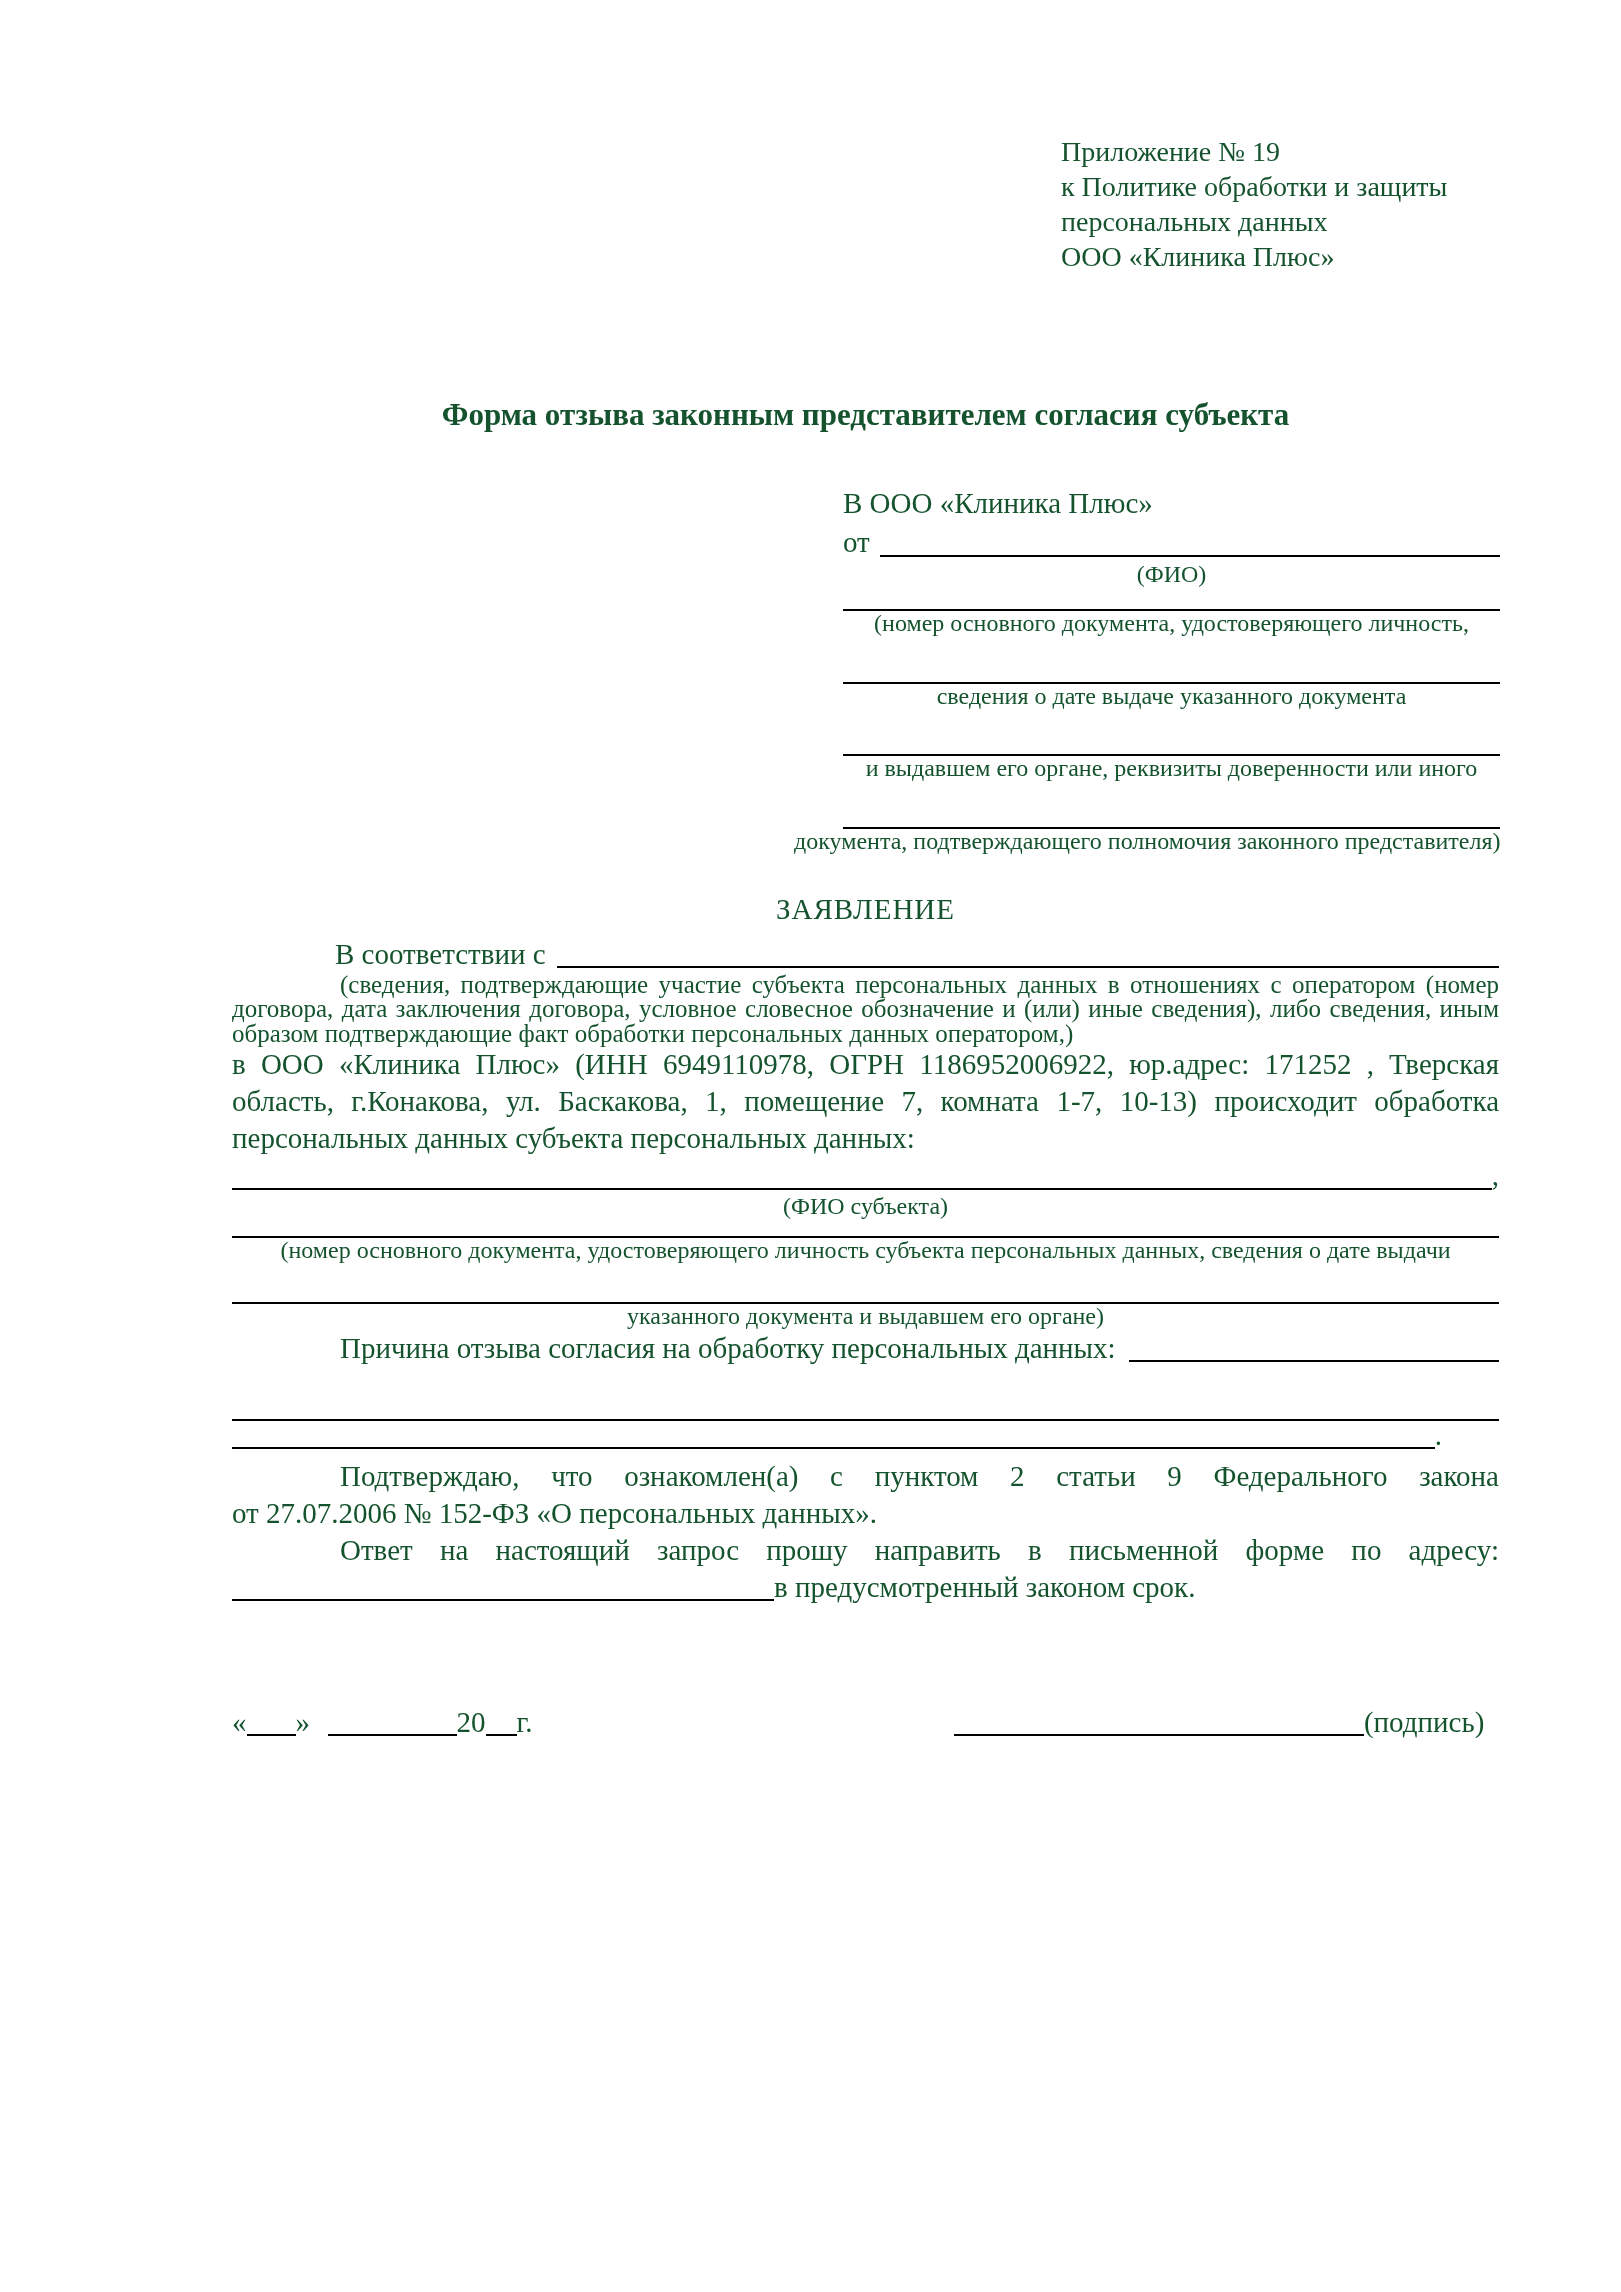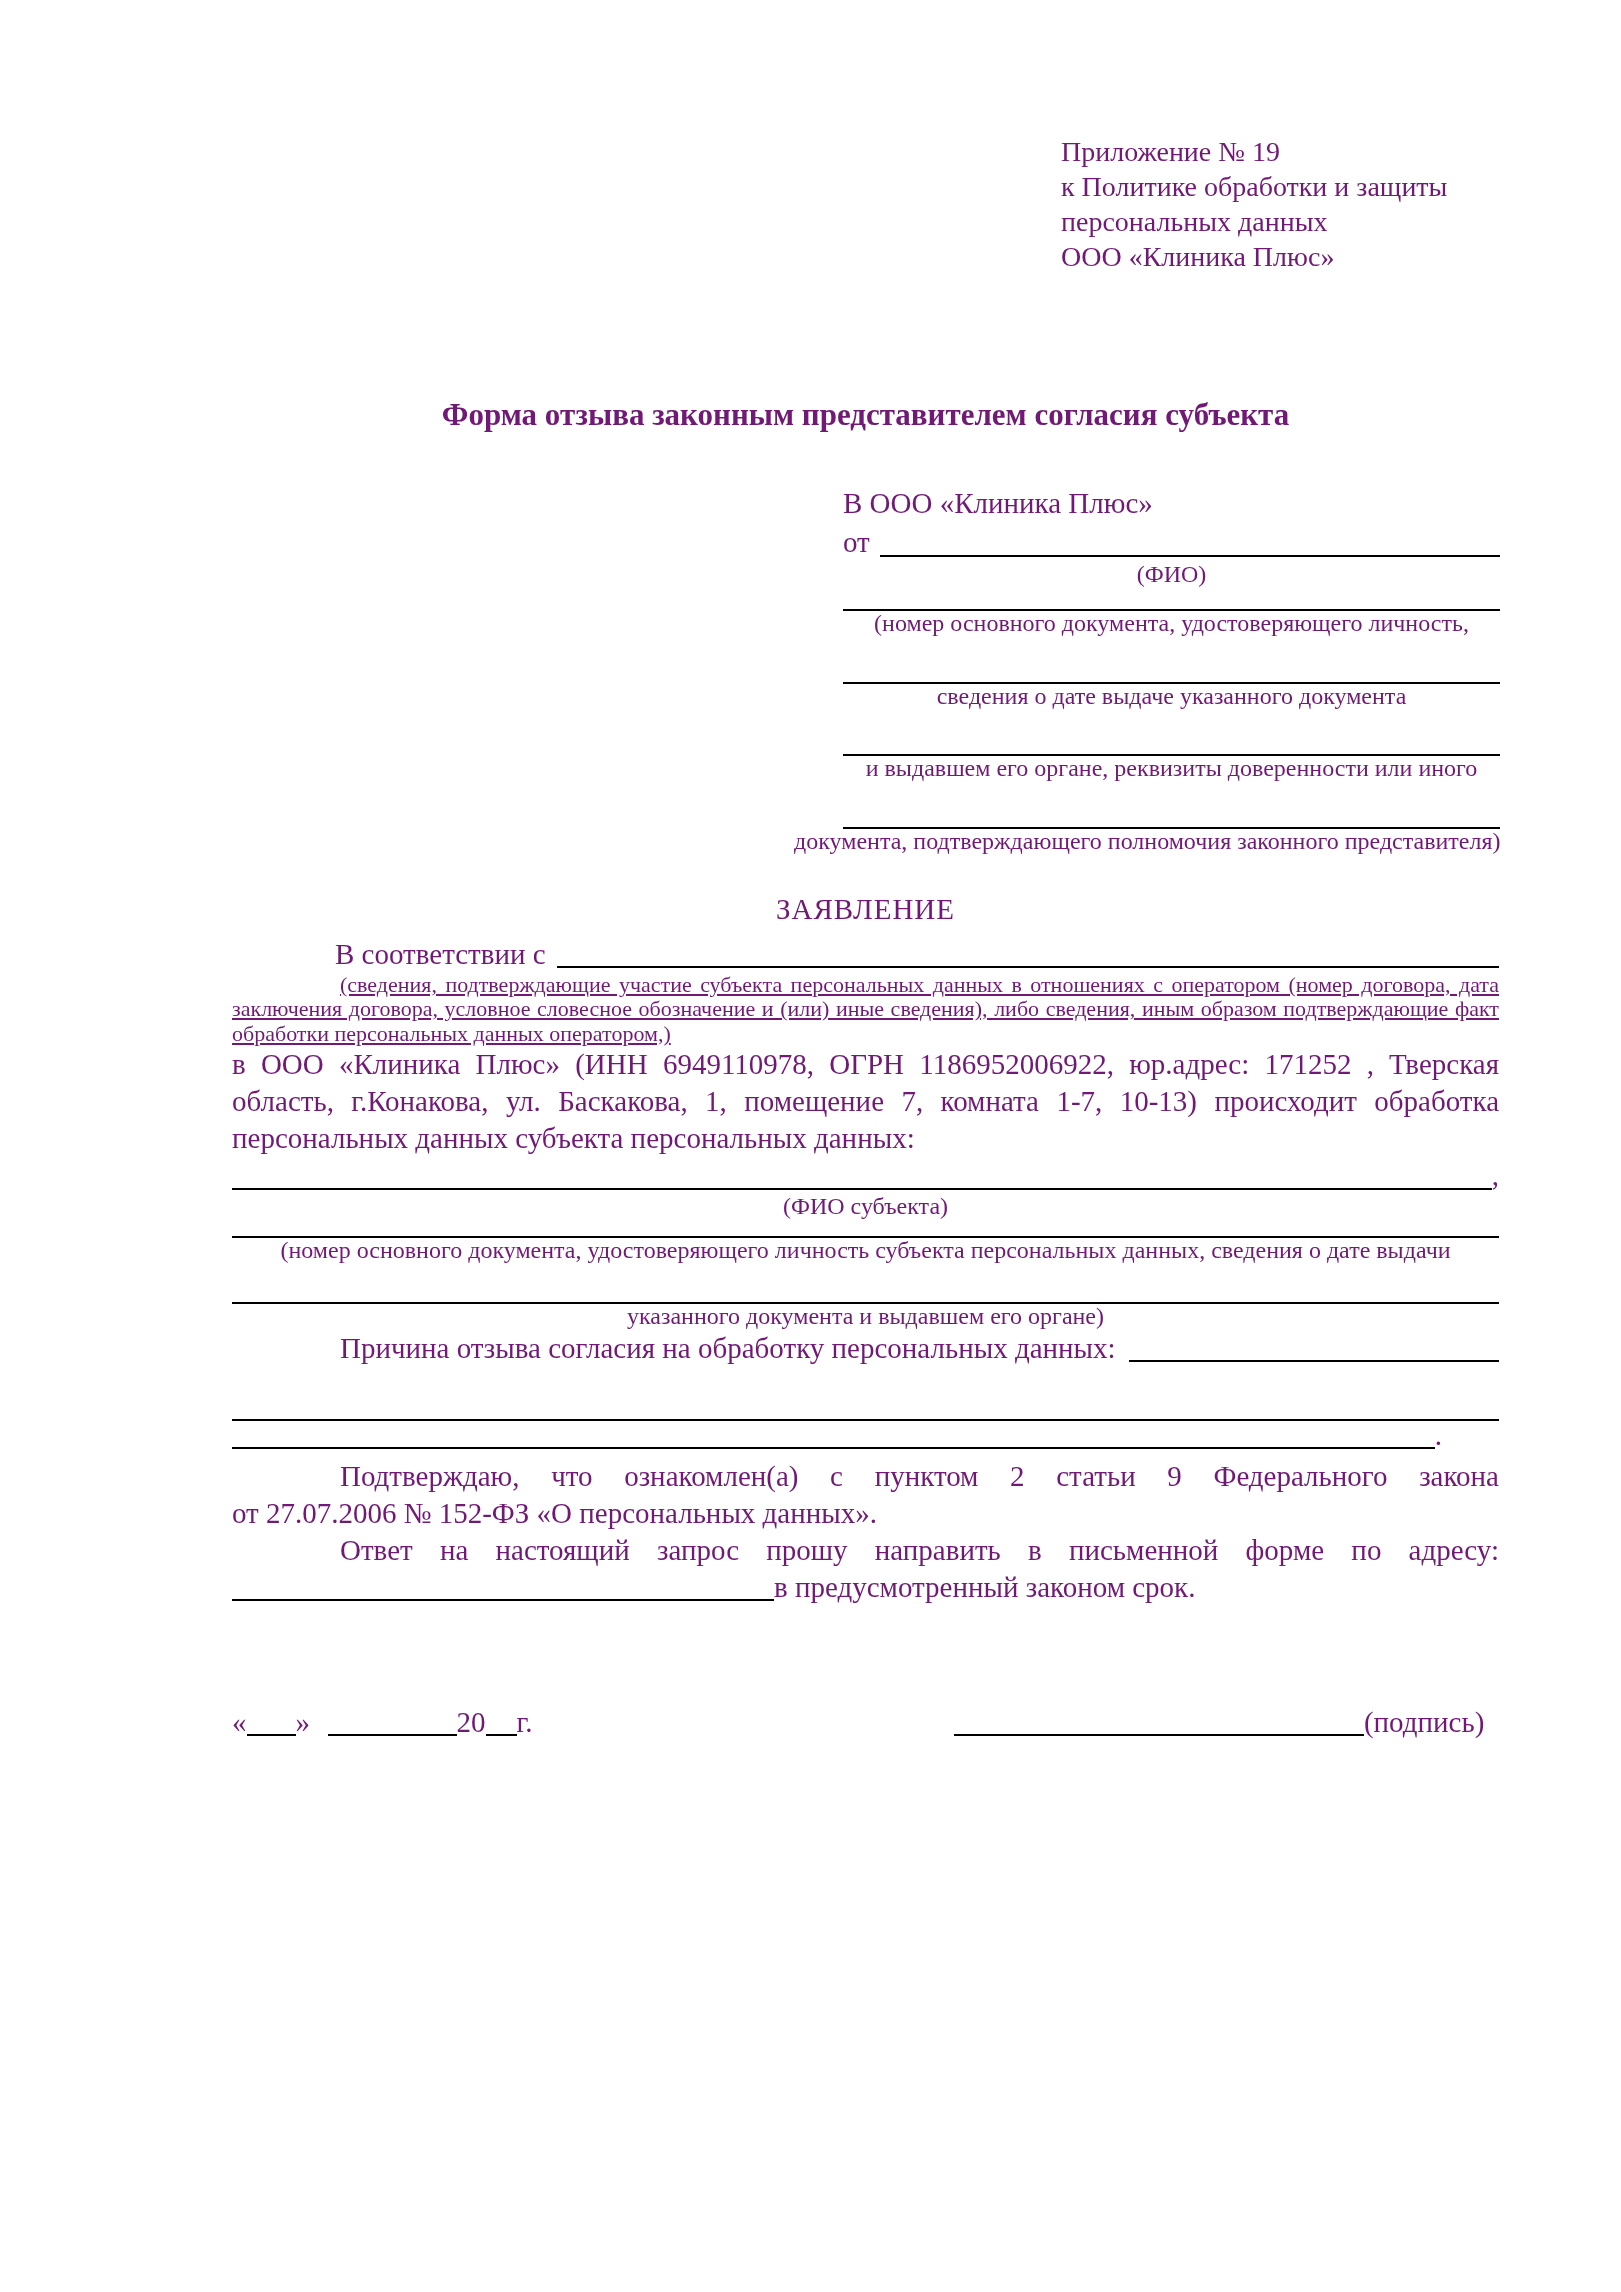--- a/index.html
+++ b/index.html
@@ -2,21 +2,21 @@
 <html lang="ru"><head>
 <meta charset="utf-8">
 <style>
   * { box-sizing: border-box; margin: 0; padding: 0; }
   html, body { background: #ffffff; }
   .page {
     position: relative;
     width: 1621px;
     height: 2293px;
     background: #ffffff;
-    color: #701a75;
+    color: #14532d;
     font-family: "Liberation Serif", "DejaVu Serif", serif;
     overflow: hidden;
     margin: 0 auto;
   }
   .content {
     position: absolute;
     left: 232px;
     top: 0;
     width: 1267px;
     font-size: 29px;
@@ -36,21 +36,21 @@
   .gap-sp { flex: 0 0 17.6px; }
   .cap { font-size: 24px; line-height: 25.5px; }
   .center { text-align: center; }
   .bline { height: 0; border-top: 2.9px solid #000; }
   .apair.first { margin-top: 21.6px; }
   .apair + .apair { margin-top: 45px; }
   
   .heading { margin-top: 37px; text-align: center; letter-spacing: 1px; }
   .intro { margin-top: 7.8px; }
   .indent { padding-left: 103px; }
-  .note { margin-top: 0; font-size: 22px; line-height: 24.5px; text-align: justify; text-indent: 108px; text-decoration: underline; }
+  .note { margin-top: 0; font-size: 25px; line-height: 24.5px; text-align: justify; text-indent: 108px; }
   .para { text-align: justify; }
   .para.ti { text-indent: 108px; }
   .stretch { text-align: justify; text-align-last: justify; }
   .pair.p1 { margin-top: 16px; }
   .pair.p2 { margin-top: 39px; }
   .law { margin-top: 5.9px; }
   .cont1 { margin-top: 52px; }
   .cont2 { margin-top: -3.9px; padding-right: 57px; }
   .confirm1 { margin-top: 3.9px; }
   

